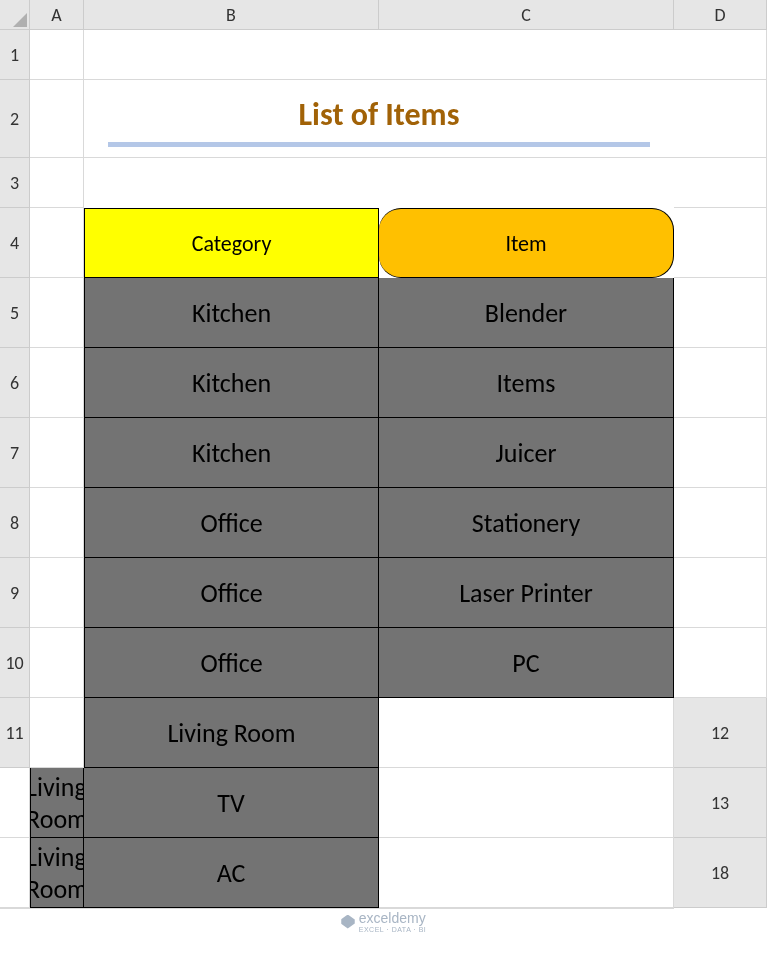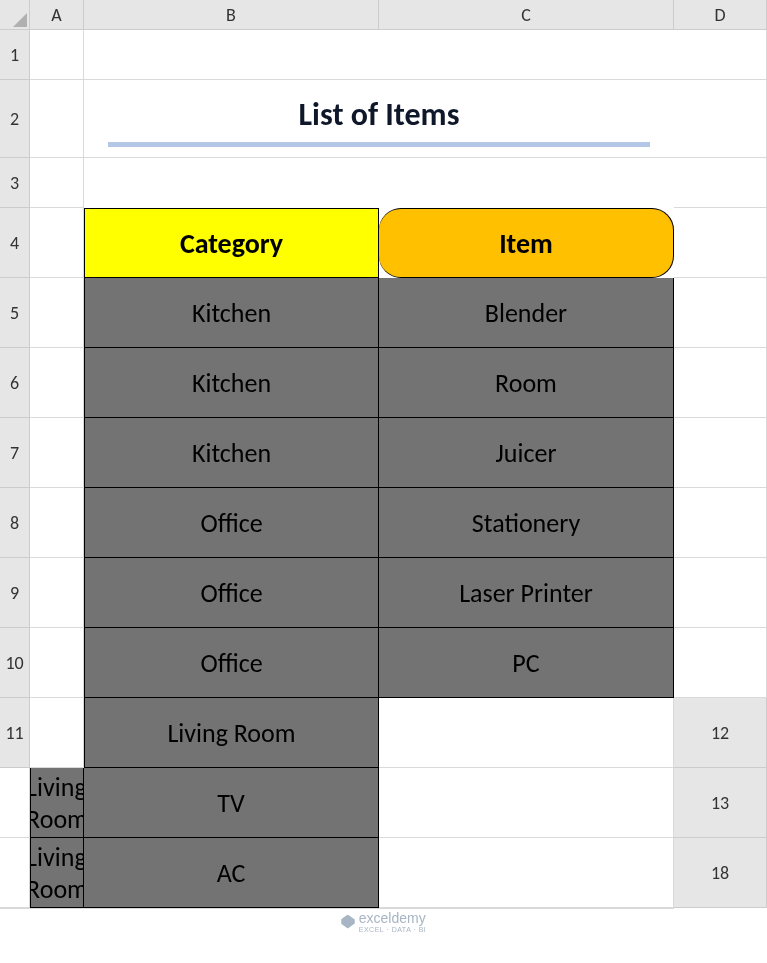--- a/index.html
+++ b/index.html
@@ -55,36 +55,36 @@
     grid-column: 3 / span 2;
     grid-row: 3;
     display: flex;
     flex-direction: column;
     align-items: center;
     justify-content: center;
   }
   .title-text {
     font-size: 32px;
     font-weight: bold;
-    color: #0f172a;
+    color: #a16207;
     margin-bottom: 8px;
     margin-top: 4px;
   }
   .underline {
     width: 92%;
     height: 5px;
     background: #b4c7e7;
   }
 
   .tbl-hdr {
     display: flex;
     align-items: center;
     justify-content: center;
-    font-size: 28px;
-    font-weight: bold;
+    font-size: 22px;
+    font-weight: normal;
     border: 1px solid #000;
   }
   .hdr-category { background: #ffff00; }
   .hdr-item { background: #ffc000; border-radius: 22px; }
 
   .tbl-cell {
     display: flex;
     align-items: center;
     justify-content: center;
     font-size: 26px;
@@ -155,21 +155,21 @@
 
   <div class="rowhdr">5</div>
   <div class="cell"></div>
   <div class="tbl-cell">Kitchen</div>
   <div class="tbl-cell col-c">Blender</div>
   <div class="cell"></div>
 
   <div class="rowhdr">6</div>
   <div class="cell"></div>
   <div class="tbl-cell">Kitchen</div>
-  <div class="tbl-cell col-c">Room</div>
+  <div class="tbl-cell col-c">Items</div>
   <div class="cell"></div>
 
   <div class="rowhdr">7</div>
   <div class="cell"></div>
   <div class="tbl-cell">Kitchen</div>
   <div class="tbl-cell col-c">Juicer</div>
   <div class="cell"></div>
 
   <div class="rowhdr">8</div>
   <div class="cell"></div>

